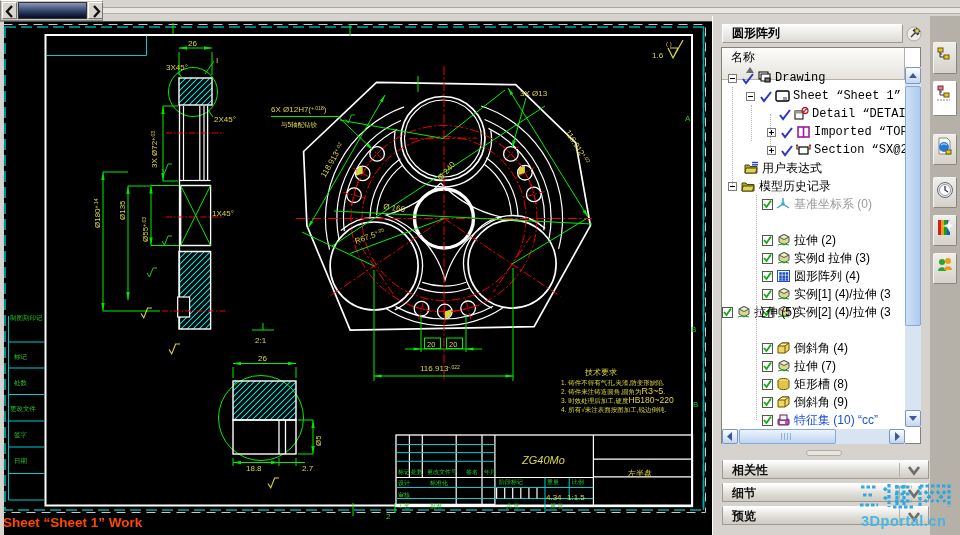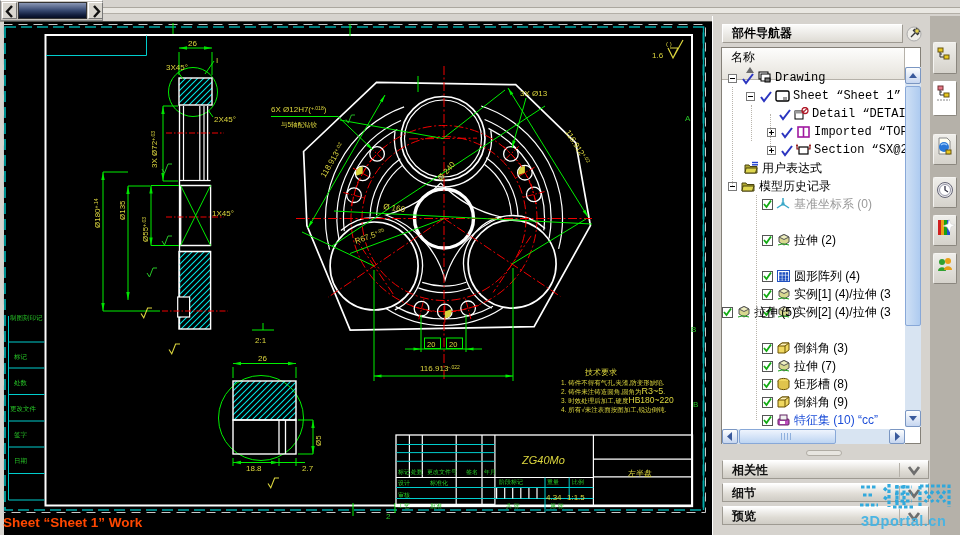--- a/index.html
+++ b/index.html
@@ -395,21 +395,21 @@
         <text x="567" y="500" font-size="8" fill="#dcd63e">1:1.5</text>
 </g>
 
 <text x="3" y="527" font-size="13.5" font-weight="bold" font-family="Liberation Sans" fill="#ff4700">Sheet “Sheet 1” Work</text>
 </svg>
 
 <div class="abs" style="left:712px;top:16px;width:248px;height:519px;background:#d6d3ce;border-left:1px solid #fff"></div>
 
 <div class="abs" style="left:930px;top:16px;width:30px;height:519px;background:#b5b1a9"></div>
 
-<div class="abs" style="left:722px;top:24px;width:181px;height:19px;background:linear-gradient(#fbfbfa,#dedbd4);border:1px solid #9e9a92;border-top-color:#fff;border-left-color:#fff;font:bold 12px 'Liberation Sans';color:#000;line-height:17px;padding-left:9px">部件导航器</div>
+<div class="abs" style="left:722px;top:24px;width:181px;height:19px;background:linear-gradient(#fbfbfa,#dedbd4);border:1px solid #9e9a92;border-top-color:#fff;border-left-color:#fff;font:bold 12px 'Liberation Sans';color:#000;line-height:17px;padding-left:9px">圆形阵列</div>
 
 <svg class="abs" style="left:905px;top:25px" width="18" height="18" viewBox="0 0 18 18">
       <circle cx="9" cy="9" r="7" fill="#efede8" stroke="#aaa"></circle>
       <path d="M6,12 L10,8 M9,4 L14,9 M8,5 L13,10 M11,3 L15,7" stroke="#333" stroke-width="1.3" fill="none"></path>
       <circle cx="12" cy="6" r="2.2" fill="#e8d44c" stroke="#555" stroke-width="0.8"></circle>
     </svg>
 
 <div class="abs" style="left:721px;top:47px;width:200px;height:397px;background:#fff;border:1px solid #848078"></div>
 
 <div class="abs" style="left:722px;top:48px;width:183px;height:32px;background:linear-gradient(#fdfdfc,#e6e3dc);border-bottom:1px solid #b5b1a9;border-right:1px solid #b5b1a9;font:12px 'Liberation Sans';color:#000;line-height:18px;padding-left:9px">名称 <svg width="10" height="8" style="margin-left:14px">
@@ -507,20 +507,33 @@
         </svg>
       </span>
       <svg class="icn" width="15" height="14" viewBox="0 0 15 14">
         <polygon points="3,4 8,1.5 13,4 13,9 8,12 3,9" fill="#d8d890" stroke="#555"></polygon>
         <polygon points="3,4 8,1.5 13,4 8,6.5" fill="#efefc0" stroke="#555"></polygon>
         <path d="M2,12 Q7,9.5 13,12" stroke="#18a018" fill="none"></path>
       </svg>
       <span style="font-family:'Liberation Sans';color:#000">拉伸 (2)</span>
     </div>
 
+<div class="row" style="top:249px;padding-left:40px">
+      <span class="cbx">
+        <svg width="11" height="11" style="position:absolute;left:-1px;top:-1px">
+          <path d="M2,5 L4.5,8 L9,1.5" fill="none" stroke="#12aa12" stroke-width="1.8"></path>
+        </svg>
+      </span>
+      <svg class="icn" width="15" height="14" viewBox="0 0 15 14">
+        <polygon points="3,4 8,1.5 13,4 13,9 8,12 3,9" fill="#d8d890" stroke="#555"></polygon>
+        <polygon points="3,4 8,1.5 13,4 8,6.5" fill="#efefc0" stroke="#555"></polygon>
+        <path d="M2,12 Q7,9.5 13,12" stroke="#18a018" fill="none"></path>
+      </svg>
+      <span style="font-family:'Liberation Sans';color:#000">实例d 拉伸 (3)</span>
+    </div>
 
 <div class="row" style="top:267px;padding-left:40px">
       <span class="cbx">
         <svg width="11" height="11" style="position:absolute;left:-1px;top:-1px">
           <path d="M2,5 L4.5,8 L9,1.5" fill="none" stroke="#12aa12" stroke-width="1.8"></path>
         </svg>
       </span>
       <svg class="icn" width="15" height="14" viewBox="0 0 15 14">
         <rect x="1.5" y="1.5" width="12" height="11" fill="#fff" stroke="#2050c0"></rect>
         <rect x="3.2" y="3.2" width="2.6" height="2.6" fill="#2050c0"></rect>
@@ -582,21 +595,21 @@
       <span class="cbx">
         <svg width="11" height="11" style="position:absolute;left:-1px;top:-1px">
           <path d="M2,5 L4.5,8 L9,1.5" fill="none" stroke="#12aa12" stroke-width="1.8"></path>
         </svg>
       </span>
       <svg class="icn" width="15" height="14" viewBox="0 0 15 14">
         <polygon points="2,5 6,2 13,2 13,9 9,12 2,12" fill="#f0d860" stroke="#6a5200"></polygon>
         <polygon points="2,5 6,2 13,2 9,5" fill="#fdf0b8" stroke="#6a5200"></polygon>
         <line x1="9" y1="5" x2="9" y2="12" stroke="#6a5200"></line>
       </svg>
-      <span style="font-family:'Liberation Sans';color:#000">倒斜角 (3)</span>
+      <span style="font-family:'Liberation Sans';color:#000">倒斜角 (4)</span>
     </div>
 
 <div class="row" style="top:357px;padding-left:40px">
       <span class="cbx">
         <svg width="11" height="11" style="position:absolute;left:-1px;top:-1px">
           <path d="M2,5 L4.5,8 L9,1.5" fill="none" stroke="#12aa12" stroke-width="1.8"></path>
         </svg>
       </span>
       <svg class="icn" width="15" height="14" viewBox="0 0 15 14">
         <polygon points="3,4 8,1.5 13,4 13,9 8,12 3,9" fill="#d8d890" stroke="#555"></polygon>

